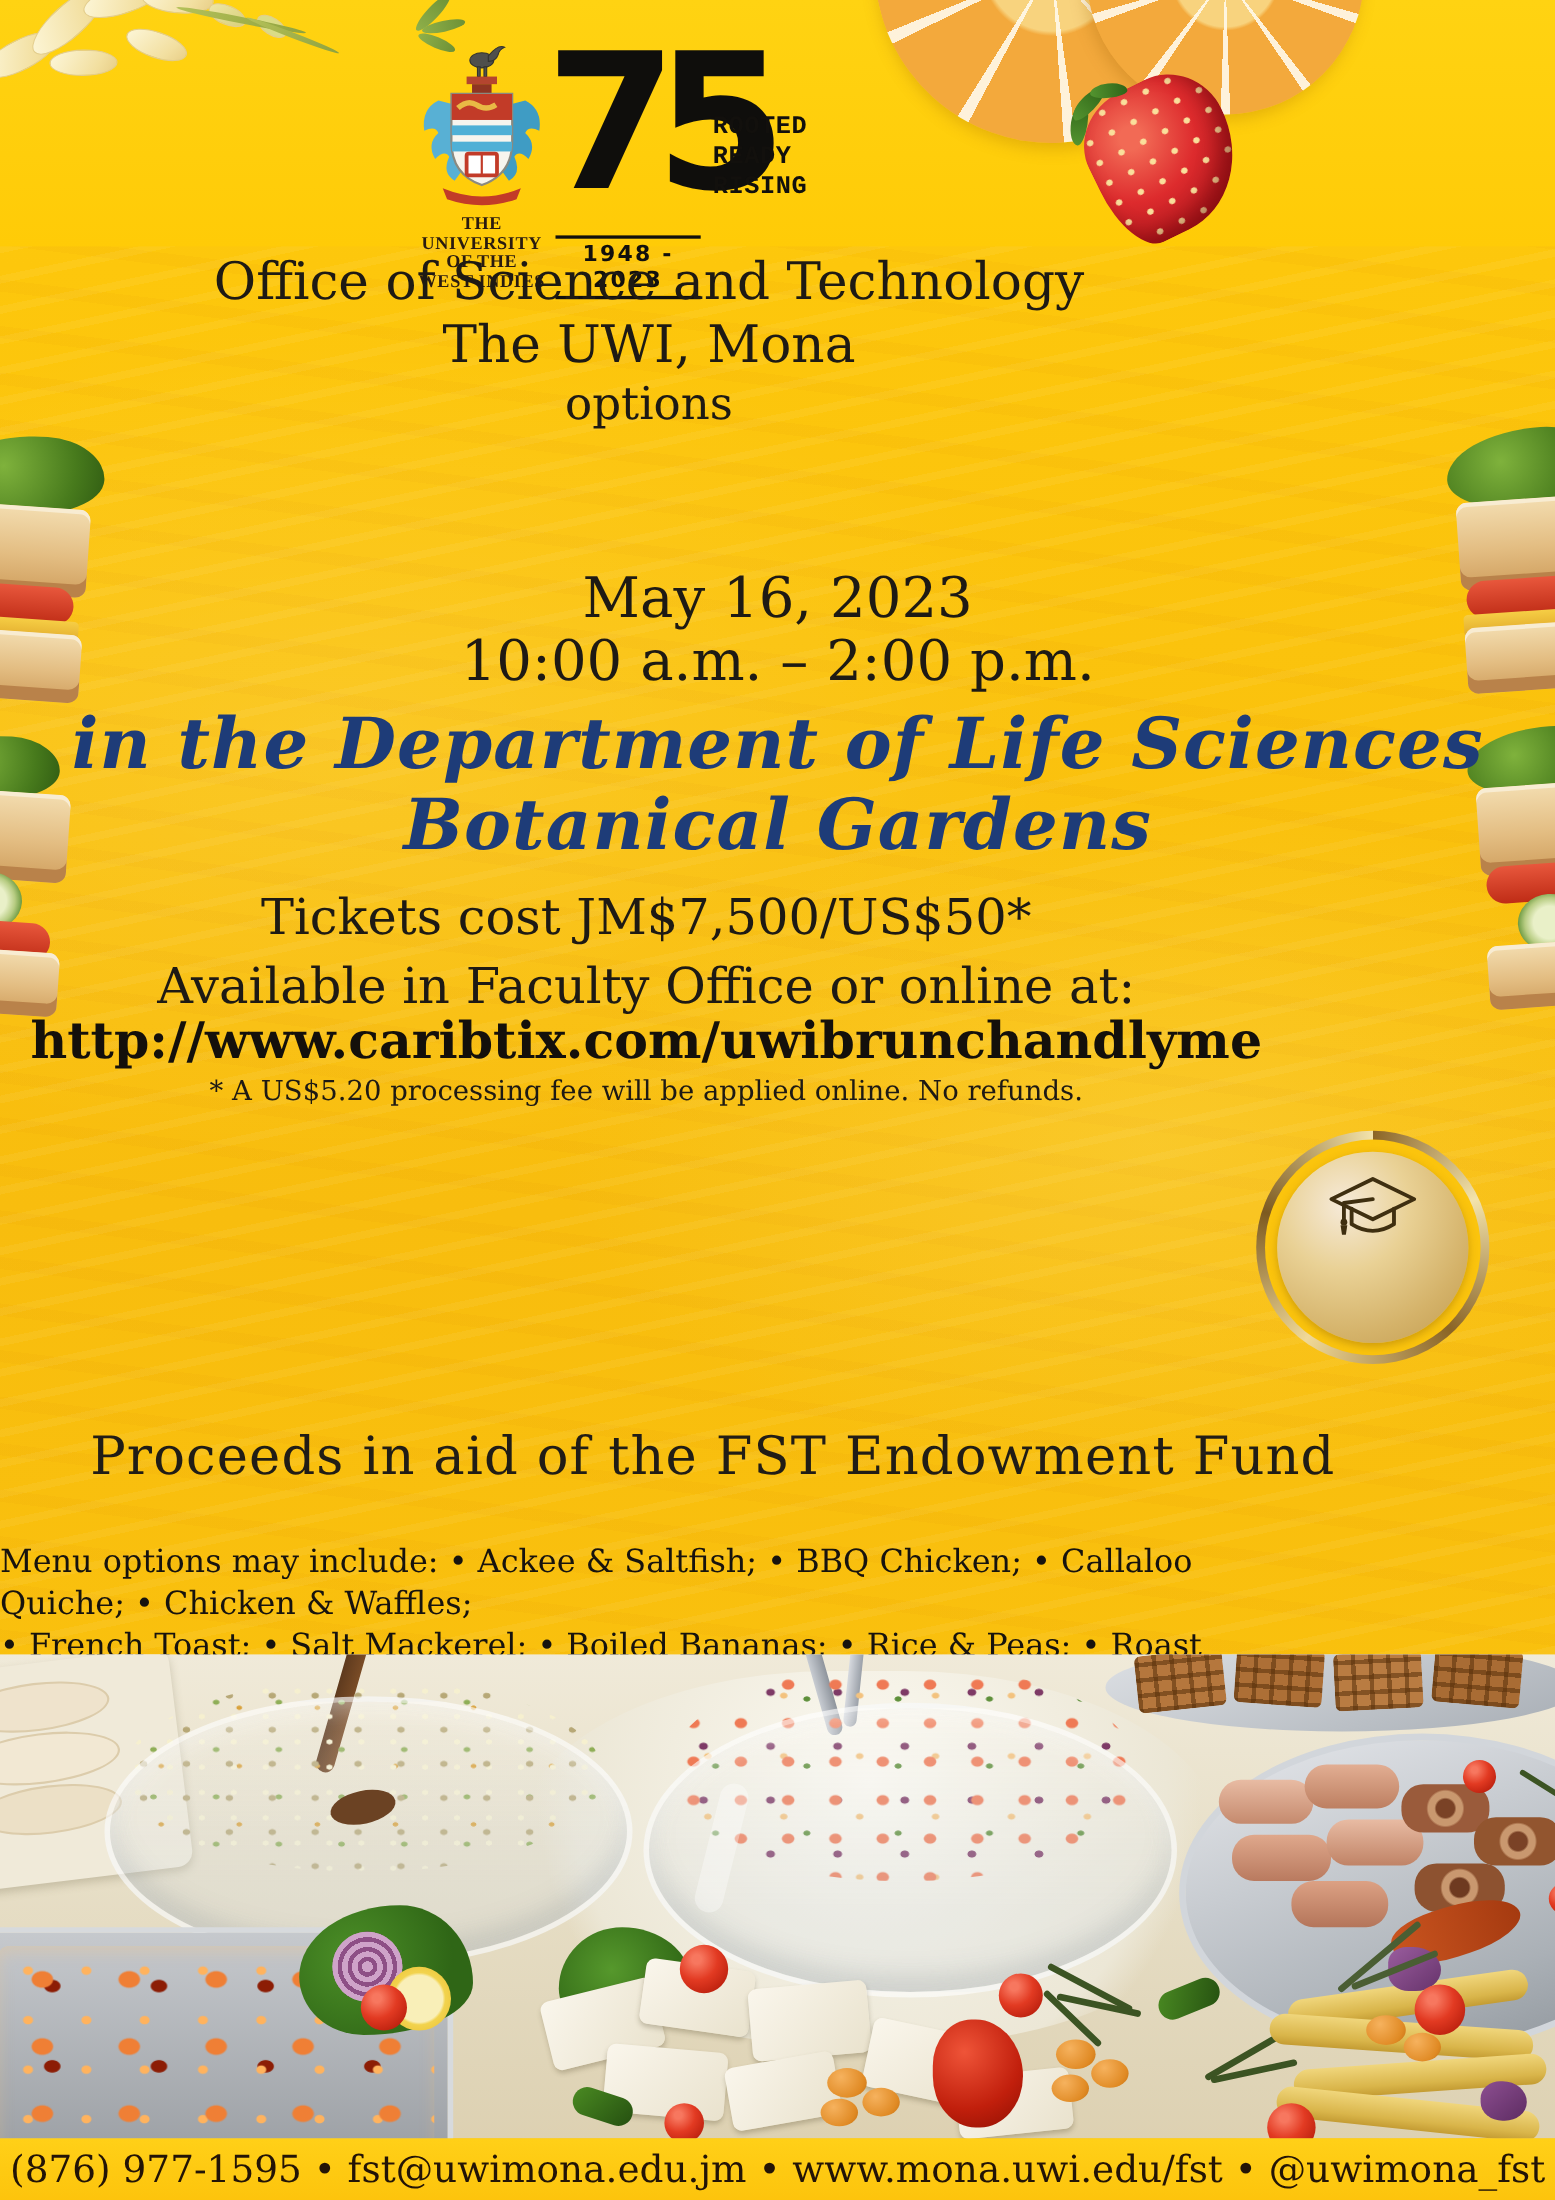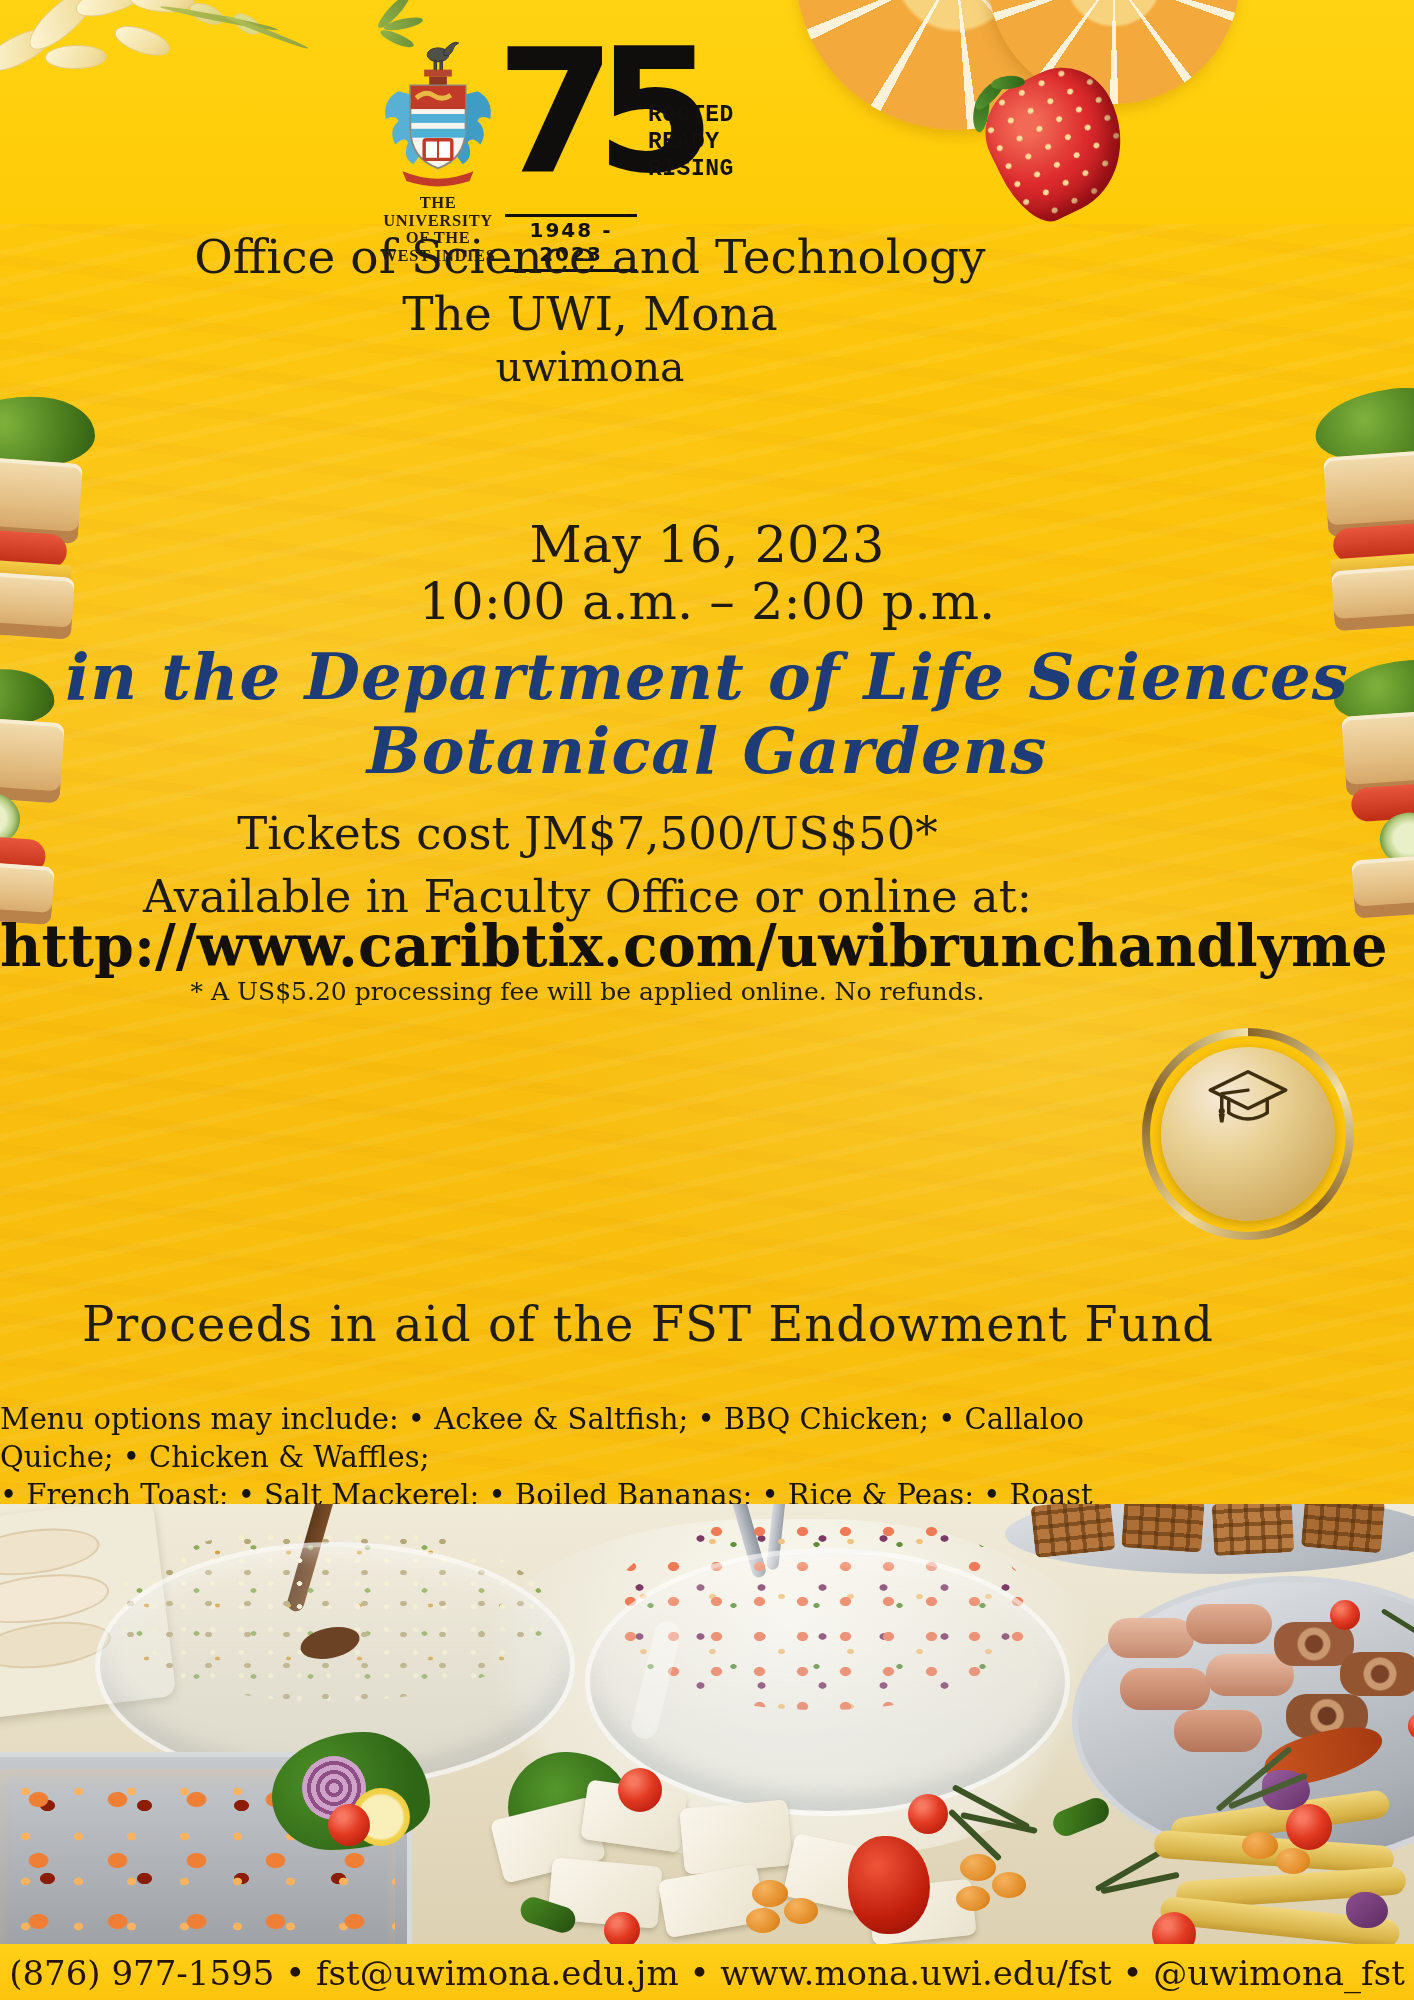--- a/index.html
+++ b/index.html
@@ -28,21 +28,21 @@
   .intro .l1,.intro .l2{font-size:47px;line-height:57px;}
   .intro .l3{font-size:41px;line-height:50px;}
   .script{color:#1e3c78;font-style:italic;font-weight:700;font-family:"DejaVu Serif",serif;}
   .title{left:0;top:398px;width:1414px;text-align:center;font-size:108px;line-height:112px;letter-spacing:3px;}
   .datetime{left:0;top:516px;width:1414px;text-align:center;font-size:51px;line-height:57px;}
   .venue{left:0;top:640px;width:1414px;text-align:center;font-size:64px;line-height:74px;letter-spacing:1px;}
 
   .tickets{left:0;top:808px;width:1175px;text-align:center;}
   .tk-price{font-size:45px;line-height:52px;margin-bottom:14px;}
   .tk-avail{font-size:45px;line-height:46px;}
-  .tk-url{font-size:57px;line-height:52px;font-weight:700;color:#14100b;}
+  .tk-url{font-size:46px;line-height:52px;font-weight:700;color:#14100b;}
   .tk-fine{font-size:25px;line-height:32px;margin-top:4px;}
 
   .proceeds{left:82px;top:1296px;font-size:48px;letter-spacing:1px;color:#211d16;}
   .menu{left:0;top:1400px;width:1130px;text-align:left;font-size:29px;line-height:38px;color:#17130e;}
   .footer-bar{left:0;top:1944px;width:1414px;height:56px;background:linear-gradient(180deg,#ffd018,#fdc40c);text-align:center;}
   .footer-bar span{line-height:58px;font-size:34px;color:#231406;}
 
   
   .badge{left:1142px;top:1028px;width:212px;height:212px;border-radius:50%;
     background:conic-gradient(#8a6426,#f3e3ab 18%,#8a6426 38%,#f0d998 60%,#7d5a20 80%,#f3e3ab);}
@@ -196,21 +196,21 @@
   <div class="anniv-years abs">1948 - 2023</div>
   <div class="anniv-tag abs">
     <div>ROOTED</div>
     <div>READY</div>
     <div>RISING</div>
   </div>
 
   <div class="intro abs">
     <div class="l1">Office of Science and Technology</div>
     <div class="l2">The UWI, Mona</div>
-    <div class="l3">uwimona</div>
+    <div class="l3">options</div>
   </div>
 
 
   <div class="datetime abs">
     <div>May 16, 2023</div>
     <div>10:00 a.m. – 2:00 p.m.</div>
   </div>
 
   <div class="venue script abs">
     <div>in the Department of Life Sciences</div>

